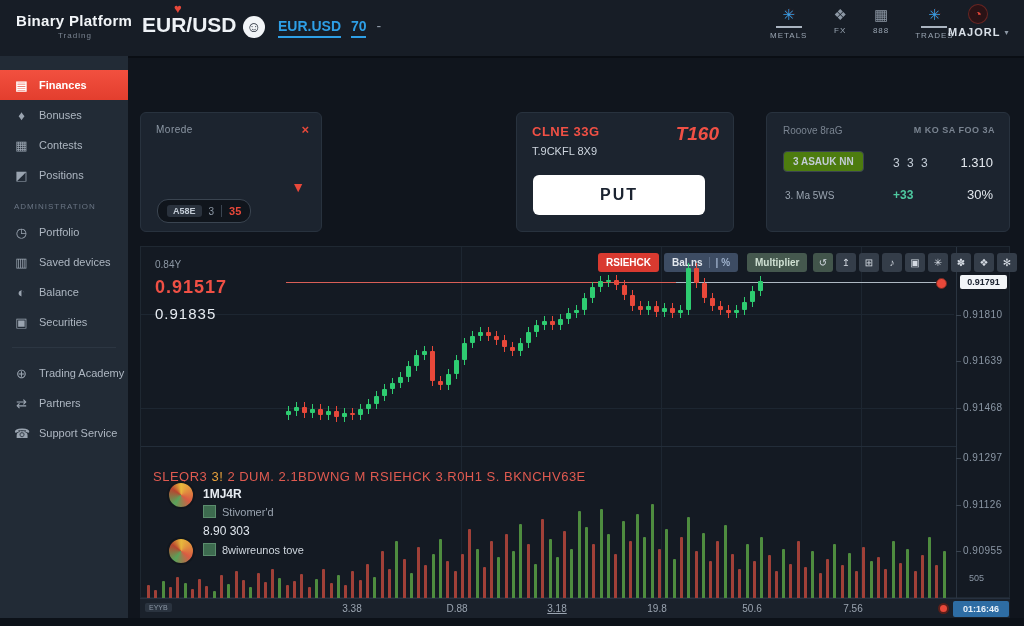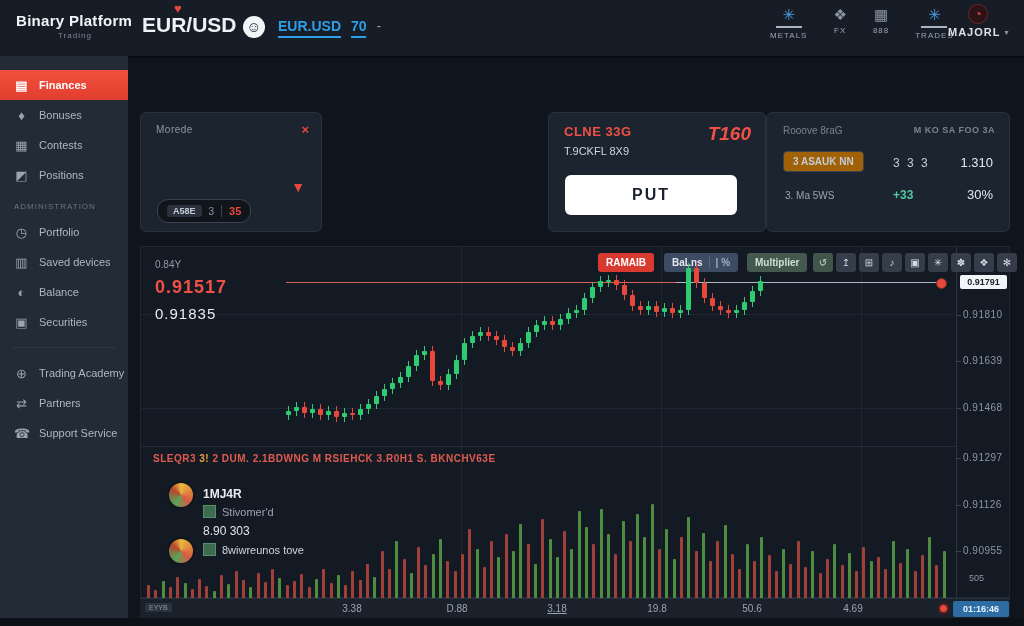--- a/index.html
+++ b/index.html
@@ -70,21 +70,21 @@
   .stepper .seg2{font-size:10px;color:#8d98a5;}
   .stepper .sep{width:1px;height:12px;background:#3a4450;}
   .stepper .seg3{font-size:11px;color:#e8483a;font-weight:bold;}
   .btn{position:absolute;left:16px;top:62px;height:40px;border-radius:6px;border:none;
        font-family:"Liberation Sans",sans-serif;font-size:16px;font-weight:bold;letter-spacing:2px;cursor:pointer;}
   .btn.call{width:168px;background:#f04136;color:#ffffff;box-shadow:0 3px 8px #f0413644;}
   .btn.put{width:172px;background:#ffffff;color:#1b2330;}
   .stats-h-l{position:absolute;left:16px;top:12px;font-size:10px;color:#7a8491;}
   .stats-h-r{position:absolute;right:14px;top:12px;font-size:9px;font-weight:bold;color:#7a8491;letter-spacing:.5px;}
   .stats-pill{position:absolute;left:16px;top:38px;border:1px solid #3a4450;border-radius:4px;
-              padding:4px 9px;font-size:10px;font-weight:bold;color:#c3ccd6;background:#a16207;}
+              padding:4px 9px;font-size:10px;font-weight:bold;color:#c3ccd6;background:#4d7c0f;}
   .stats-r1m{position:absolute;left:126px;top:43px;font-size:12px;color:#c3ccd6;letter-spacing:2px;}
   .stats-r1r{position:absolute;right:16px;top:42px;font-size:13px;color:#e3e8ee;}
   .stats-r2l{position:absolute;left:18px;top:77px;font-size:10px;color:#9aa4b0;}
   .stats-r2m{position:absolute;left:126px;top:75px;font-size:12px;font-weight:bold;color:#4ec9a0;}
   .stats-r2r{position:absolute;right:16px;top:74px;font-size:13px;color:#e3e8ee;}
 
   
   .chart-panel{position:absolute;left:140px;top:246px;width:870px;height:352px;background:#141a23;
                border:1px solid #1f2832;box-sizing:border-box;}
   .gridline-v{position:absolute;top:0;width:1px;height:352px;background:#1d2631;}
@@ -112,21 +112,21 @@
   .price-dot{position:absolute;left:795px;top:31px;width:9px;height:9px;border-radius:50%;
              background:#e8483a;border:1px solid #7a2a22;}
 
   .candles{position:absolute;left:145px;top:10px;width:490px;height:188px;}
   .candle-body{position:absolute;width:5px;border-radius:1px;}
   .candle-wick{position:absolute;width:1px;}
 
   .vol-bars{position:absolute;left:6px;top:222px;width:808px;height:130px;}
   .vol-bar{position:absolute;bottom:0;width:3px;border-radius:1px 1px 0 0;}
 
-  .ind-text{position:absolute;left:12px;top:206px;font-size:10px;font-weight:bold;color:#e05a50;letter-spacing:.5px;}
+  .ind-text{position:absolute;left:12px;top:222px;font-size:13px;font-weight:normal;color:#e05a50;letter-spacing:.5px;}
   .ind-text .orange{color:#e8a13c;}
   .legend-icon{position:absolute;width:24px;height:24px;border-radius:50%;
                background:conic-gradient(#e8b93c,#d95b43 35%,#58a35a 60%,#b8452f 85%,#e8b93c);
                border:2px solid #11161d;}
   .lg-title{position:absolute;left:62px;top:240px;font-size:12px;font-weight:bold;color:#e7ecf2;}
   .lg-row1{position:absolute;left:62px;top:258px;display:flex;align-items:center;gap:6px;}
   .lg-row2{position:absolute;left:62px;top:296px;display:flex;align-items:center;gap:6px;}
   .lg-swatch{width:11px;height:11px;background:#3d6b4f;border:1px solid #5b8d6d;}
   .lg-sub{font-size:11px;color:#9aa4b0;}
   .lg-val{position:absolute;left:62px;top:277px;font-size:12px;color:#dfe5ec;}
@@ -253,21 +253,21 @@
     <div class="amount-arrow">▼</div>
     <div class="stepper">
       <span class="seg1">A58E</span>
       <span class="seg2">3</span>
       <span class="sep"></span>
       <span class="seg3">35</span>
     </div>
   </div>
 
 
-  <div class="card" style="left:548px;width:218px;">
+  <div class="card" style="left:516px;width:218px;">
     <div class="card-title red">CLNE 33G</div>
     <div class="card-val-r" style="font-size:19px;font-style:italic;">T160</div>
     <div class="card-sub">T.9CKFL 8X9</div>
     <button class="btn put">PUT</button>
   </div>
 
   <div class="card" style="left:766px;width:244px;">
     <div class="stats-h-l">Rooove 8raG</div>
     <div class="stats-h-r">M KO SA FOO 3A</div>
     <div class="stats-pill">3 ASAUK NN</div>
@@ -284,21 +284,21 @@
     <div class="gridline-v" style="left:720px;"></div>
     <div class="gridline-h" style="top:67px;"></div>
     <div class="gridline-h" style="top:161px;"></div>
     <div class="axis-sep"></div>
     <div class="vol-divider"></div>
 
     <div class="ov-small">0.84Y</div>
     <div class="ov-red">0.91517</div>
     <div class="ov-white">0.91835</div>
 
-    <div class="badge red">RAMAIB</div>
+    <div class="badge red">RSIEHCK</div>
     <div class="badge slate"><span>BaLns</span><span class="pct">| %</span></div>
     <div class="badge green">Multiplier</div>
     <div class="toolbar" id="toolbar">
         <div class="tool-btn first">↺</div>
         <div class="tool-btn">↥</div>
         <div class="tool-btn">⊞</div>
         <div class="tool-btn">♪</div>
         <div class="tool-btn">▣</div>
         <div class="tool-btn">✳</div>
         <div class="tool-btn">✽</div>
@@ -581,20 +581,20 @@
   </div>
 
   <div class="xaxis">
     <div class="x-badge">EYYB</div>
     <div id="xlabels">
         <div class="x-label" style="left: 212px;">3.38</div>
         <div class="x-label" style="left: 317px;">D.88</div>
         <div class="x-label" style="left: 417px; text-decoration: underline;">3.18</div>
         <div class="x-label" style="left: 517px;">19.8</div>
         <div class="x-label" style="left: 612px;">50.6</div>
-        <div class="x-label" style="left: 713px;">4.69</div>
+        <div class="x-label" style="left: 713px;">7.56</div>
       </div>
     <div class="x-dot"></div>
     <div class="time-pill">01:16:46</div>
   </div>
 
   <div class="footer-strip"></div>
 </div>
 
 </body></html>

